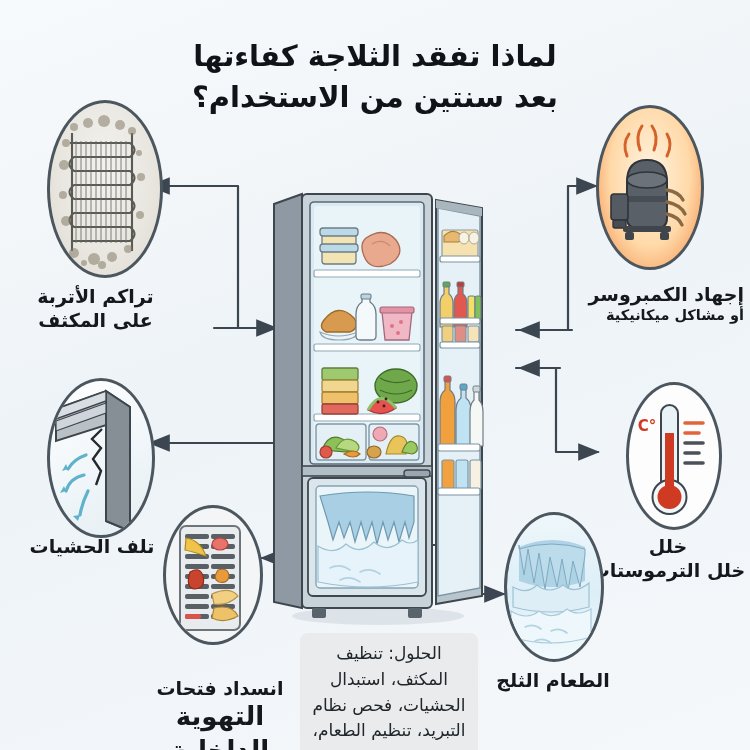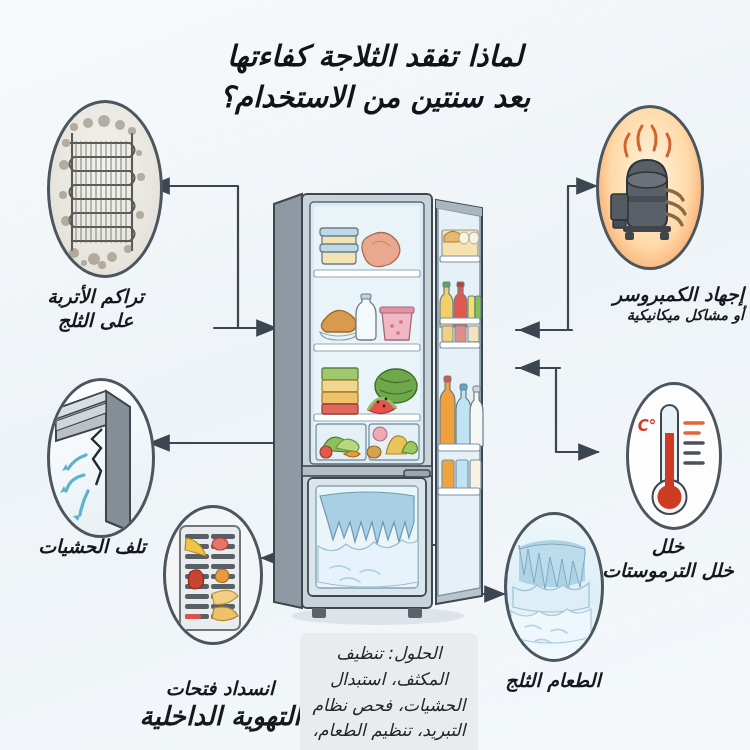--- a/index.html
+++ b/index.html
@@ -7,21 +7,20 @@
     padding: 0;
     background: #ffffff;
   }
   #stage {
     position: relative;
     width: 750px;
     height: 750px;
     overflow: hidden;
     background: linear-gradient(160deg, #f7fafc 0%, #eef3f7 45%, #f4f8fb 100%);
     font-family: "DejaVu Sans", "Liberation Sans", sans-serif;
-    font-style: italic;
   }
 
   
   .title {
     position: absolute;
     top: 36px;
     left: 50%;
     transform: translateX(-50%);
     width: 470px;
     text-align: center;
@@ -177,21 +176,21 @@
           <circle cx="96" cy="112" r="4"></circle>
           <circle cx="97" cy="74" r="4"></circle>
         <circle cx="95" cy="50" r="3"></circle>
           <circle cx="58" cy="162" r="4"></circle>
           <circle cx="40" cy="160" r="3"></circle>
       </g>
     </svg>
   </div>
   <div class="label" style="left:8px;top:284px;width:175px;">
     <span>تراكم الأتربة</span>
-    <span class="sub" style="font-size:19px;">على الثلج</span>
+    <span class="sub" style="font-size:19px;">على المكثف</span>
   </div>
 
   <div class="oval ov-compressor" style="left:596px;top:105px;width:108px;height:165px;">
     <svg viewBox="0 0 108 165" width="108" height="165">
 
       <g fill="none" stroke="#d4622b" stroke-width="3" stroke-linecap="round">
         <path d="M34,48 q-5,-12 2,-22"></path>
         <path d="M47,42 q-5,-14 2,-24"></path>
         <path d="M61,42 q5,-14 -2,-24"></path>
         <path d="M74,48 q6,-12 0,-22"></path>

